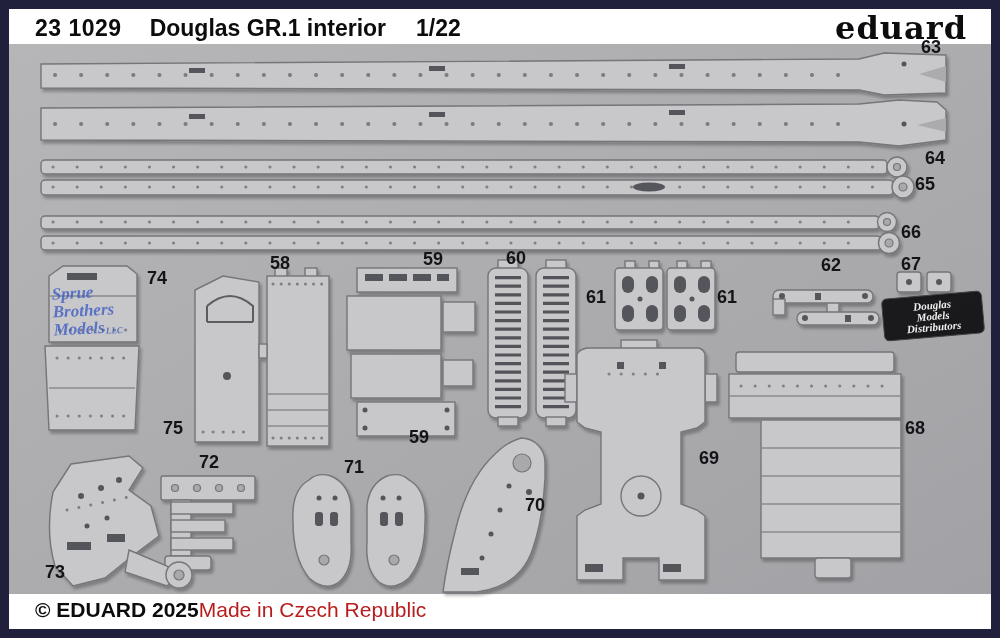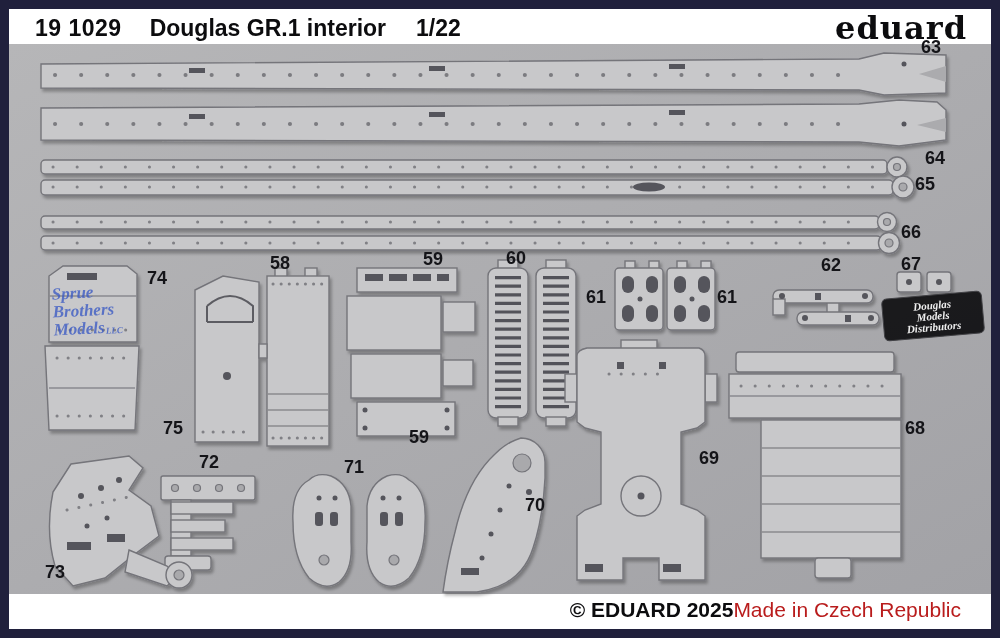--- a/index.html
+++ b/index.html
@@ -5,21 +5,21 @@
   *{box-sizing:border-box}
   html,body{margin:0;padding:0;background:#555}
   .stage{width:1000px;height:638px;position:relative;background:#20203c;font-family:"Liberation Sans",sans-serif;overflow:hidden}
   .page{position:absolute;inset:9px;background:#ffffff;display:flex;flex-direction:column}
   .hdr{height:35px;display:flex;align-items:center;padding:3px 24px 0 26px}
   .hdr .code{font-weight:700;font-size:23px;letter-spacing:.5px;color:#0c0c0e}
   .hdr .title{font-weight:700;font-size:23px;margin-left:28px;color:#0c0c0e}
   .hdr .scale{font-weight:700;font-size:23px;margin-left:30px;color:#0c0c0e}
   .brand{margin-left:auto;font-family:"DejaVu Serif",serif;font-weight:700;font-size:32px;letter-spacing:1px;color:#0c0c0e}
   .fret{flex:1 1 auto;display:block;overflow:visible}
-  .ftr{height:35px;display:flex;align-items:center;justify-content:flex-end;padding:3px 30px 6px 26px}
+  .ftr{height:35px;display:flex;align-items:center;justify-content:flex-start;padding:3px 30px 6px 26px}
   .ftr .copy{font-weight:700;font-size:21px;color:#0c0c0e}
   .ftr .origin{font-weight:400;font-size:21px;color:#b91c1c}
 
   
   .part{fill:#c8c8ca;stroke:#74747a;stroke-width:1.4}
   .slot{fill:#54545b;stroke:none}
   .holebg{fill:#a9a9ac;stroke:#74747a;stroke-width:1.2}
   .dots{fill:none;stroke:#7b7b80;stroke-width:4;stroke-linecap:round}
   .dots2{fill:none;stroke:#808085;stroke-width:3;stroke-linecap:round}
   .iline{fill:none;stroke:#8a8a8f;stroke-width:1.6}
@@ -29,21 +29,21 @@
   .wm1s{font:italic 700 9px "Liberation Serif",serif;fill:#3b5ac4;opacity:.78}
   .wm2{font:italic 700 11px "Liberation Serif",serif;fill:#eeeeee;text-anchor:middle}
 </style>
 </head>
 <body>
 
 <div class="stage">
   <div class="page">
 
     <div class="hdr">
-      <span class="code">19 1029</span>
+      <span class="code">23 1029</span>
       <span class="title">Douglas GR.1 interior</span>
       <span class="scale">1/22</span>
       <span class="brand">eduard</span>
     </div>
 
     <svg class="fret" viewBox="0 0 982 550" preserveAspectRatio="none">
       <defs>
         <linearGradient id="bgG" x1="0" y1="0" x2="1" y2="1">
           <stop offset="0" stop-color="#b6b6b8"></stop>
           <stop offset="1" stop-color="#a2a2a6"></stop>

